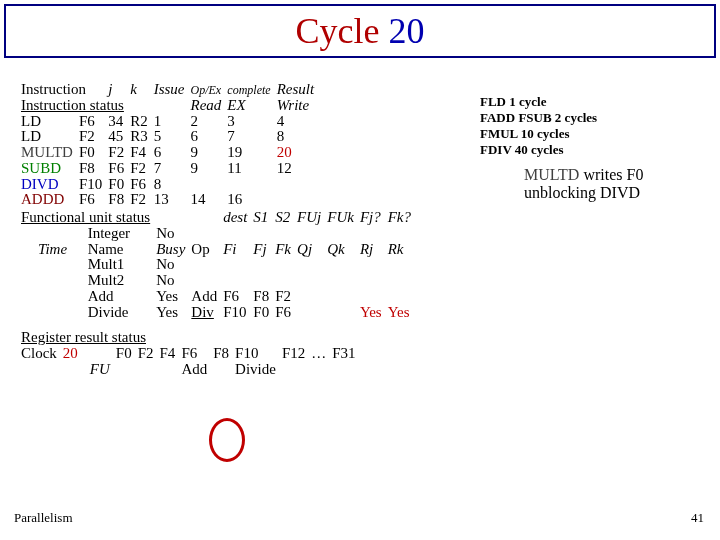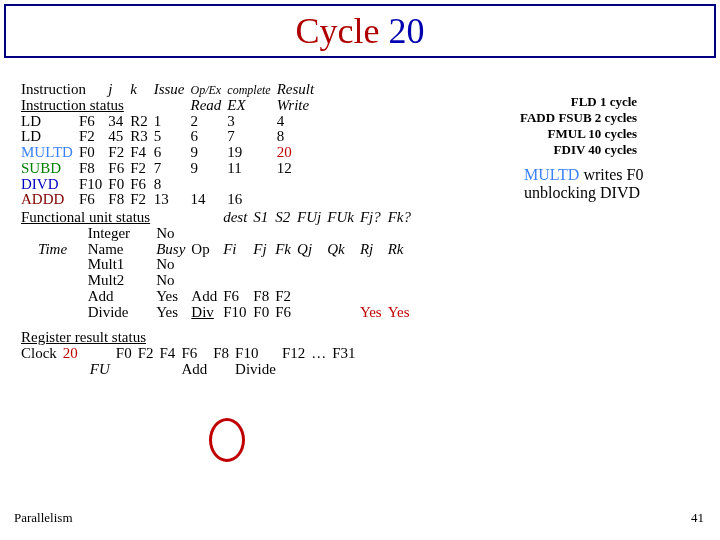--- a/index.html
+++ b/index.html
@@ -25,29 +25,28 @@
     position: absolute;
     top: 82px; left: 18px;
     font-size: 15px;
     line-height: 1.05;
   }
   .content table { border-collapse: collapse; }
   .content td { padding: 0 3px; white-space: nowrap; }
   .u { text-decoration: underline; }
   .red { color: #c00000; }
   .blue { color: #0000c0; }
-  .purple { color: #3b82f6; }
+  .purple { color: #404040; }
   .green { color: #008000; }
   .darkred { color: #800000; }
   .side {
     position: absolute;
-    top: 94px; left: 520px;
+    top: 94px; left: 480px;
     font-size: 13px;
     font-weight: bold;
-    text-align: right;
   }
   .note {
     position: absolute;
     top: 166px; left: 524px;
     font-size: 16px;
     font-weight: normal;
   }
   .footer-l {
     position: absolute;
     bottom: 14px; left: 14px;

